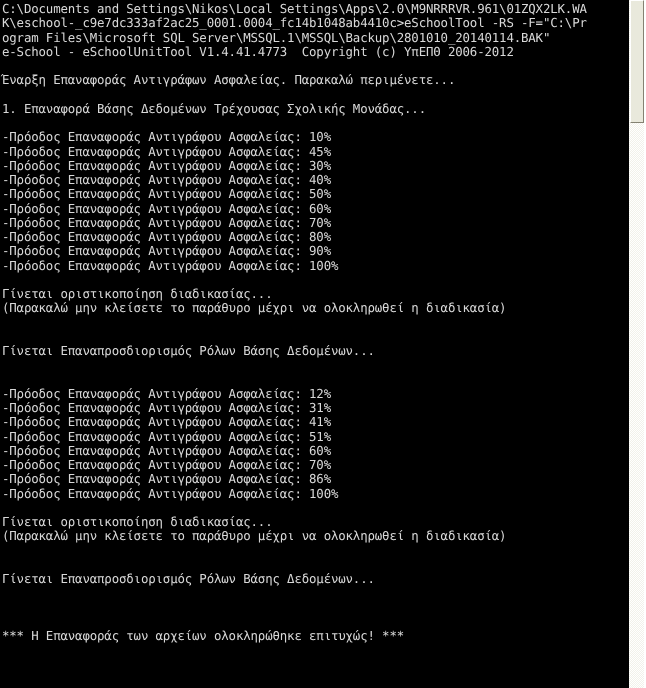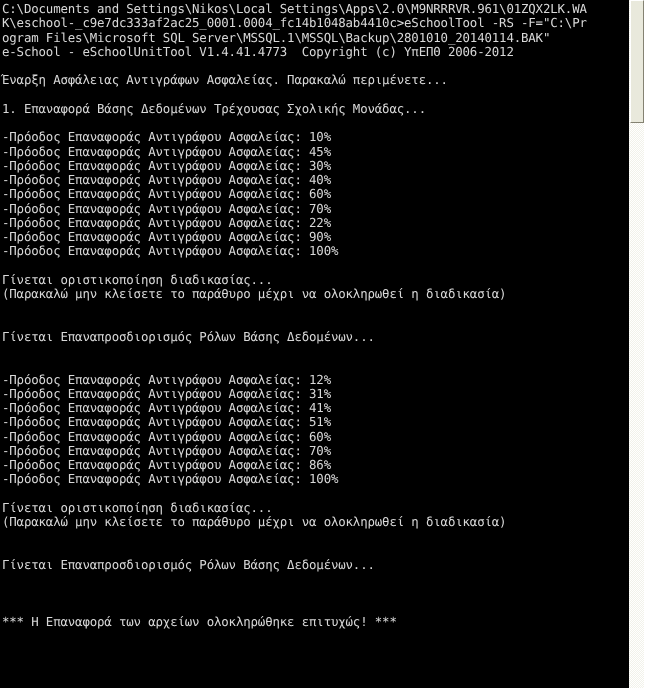--- a/index.html
+++ b/index.html
@@ -107,31 +107,32 @@
 <body>
 
 <div class="console-window">
 
   <div class="console-screen" id="console-screen">
       <div class="line">C:\Documents and Settings\Nikos\Local Settings\Apps\2.0\M9NRRRVR.961\01ZQX2LK.WA</div>
       <div class="line">K\eschool-_c9e7dc333af2ac25_0001.0004_fc14b1048ab4410c&gt;eSchoolTool -RS -F="C:\Pr</div>
       <div class="line">ogram Files\Microsoft SQL Server\MSSQL.1\MSSQL\Backup\2801010_20140114.BAK"</div>
       <div class="line">e-School - eSchoolUnitTool V1.4.41.4773  Copyright (c) ΥπΕΠΘ 2006-2012</div>
       <div class="line blank">&nbsp;</div>
-      <div class="line">Έναρξη Ασφάλειας Αντιγράφων Ασφαλείας. Παρακαλώ περιμένετε...</div>
+      <div class="line">Έναρξη Επαναφοράς Αντιγράφων Ασφαλείας. Παρακαλώ περιμένετε...</div>
       <div class="line blank">&nbsp;</div>
       <div class="line">1. Επαναφορά Βάσης Δεδομένων Τρέχουσας Σχολικής Μονάδας...</div>
       <div class="line blank">&nbsp;</div>
       <div class="line">-Πρόοδος Επαναφοράς Αντιγράφου Ασφαλείας: 10%</div>
       <div class="line">-Πρόοδος Επαναφοράς Αντιγράφου Ασφαλείας: 45%</div>
       <div class="line">-Πρόοδος Επαναφοράς Αντιγράφου Ασφαλείας: 30%</div>
       <div class="line">-Πρόοδος Επαναφοράς Αντιγράφου Ασφαλείας: 40%</div>
+      <div class="line">-Πρόοδος Επαναφοράς Αντιγράφου Ασφαλείας: 50%</div>
       <div class="line">-Πρόοδος Επαναφοράς Αντιγράφου Ασφαλείας: 60%</div>
       <div class="line">-Πρόοδος Επαναφοράς Αντιγράφου Ασφαλείας: 70%</div>
-      <div class="line">-Πρόοδος Επαναφοράς Αντιγράφου Ασφαλείας: 22%</div>
+      <div class="line">-Πρόοδος Επαναφοράς Αντιγράφου Ασφαλείας: 80%</div>
       <div class="line">-Πρόοδος Επαναφοράς Αντιγράφου Ασφαλείας: 90%</div>
       <div class="line">-Πρόοδος Επαναφοράς Αντιγράφου Ασφαλείας: 100%</div>
       <div class="line blank">&nbsp;</div>
       <div class="line">Γίνεται οριστικοποίηση διαδικασίας...</div>
       <div class="line">(Παρακαλώ μην κλείσετε το παράθυρο μέχρι να ολοκληρωθεί η διαδικασία)</div>
       <div class="line blank">&nbsp;</div>
       <div class="line blank">&nbsp;</div>
       <div class="line">Γίνεται Επαναπροσδιορισμός Ρόλων Βάσης Δεδομένων...</div>
       <div class="line blank">&nbsp;</div>
       <div class="line blank">&nbsp;</div>
@@ -145,21 +146,21 @@
       <div class="line">-Πρόοδος Επαναφοράς Αντιγράφου Ασφαλείας: 100%</div>
       <div class="line blank">&nbsp;</div>
       <div class="line">Γίνεται οριστικοποίηση διαδικασίας...</div>
       <div class="line">(Παρακαλώ μην κλείσετε το παράθυρο μέχρι να ολοκληρωθεί η διαδικασία)</div>
       <div class="line blank">&nbsp;</div>
       <div class="line blank">&nbsp;</div>
       <div class="line">Γίνεται Επαναπροσδιορισμός Ρόλων Βάσης Δεδομένων...</div>
       <div class="line blank">&nbsp;</div>
       <div class="line blank">&nbsp;</div>
       <div class="line blank">&nbsp;</div>
-      <div class="line">*** Η Επαναφορά των αρχείων ολοκληρώθηκε επιτυχώς! ***</div>
+      <div class="line">*** Η Επαναφοράς των αρχείων ολοκληρώθηκε επιτυχώς! ***</div>
       <div class="line blank">&nbsp;</div>
     </div>
 
   <div class="scrollbar">
     <div class="scrollbar-track"></div>
     <div class="thumb-shadow"></div>
     <div class="scrollbar-thumb"></div>
     <div class="scrollbar-edge"></div>
   </div>
 

